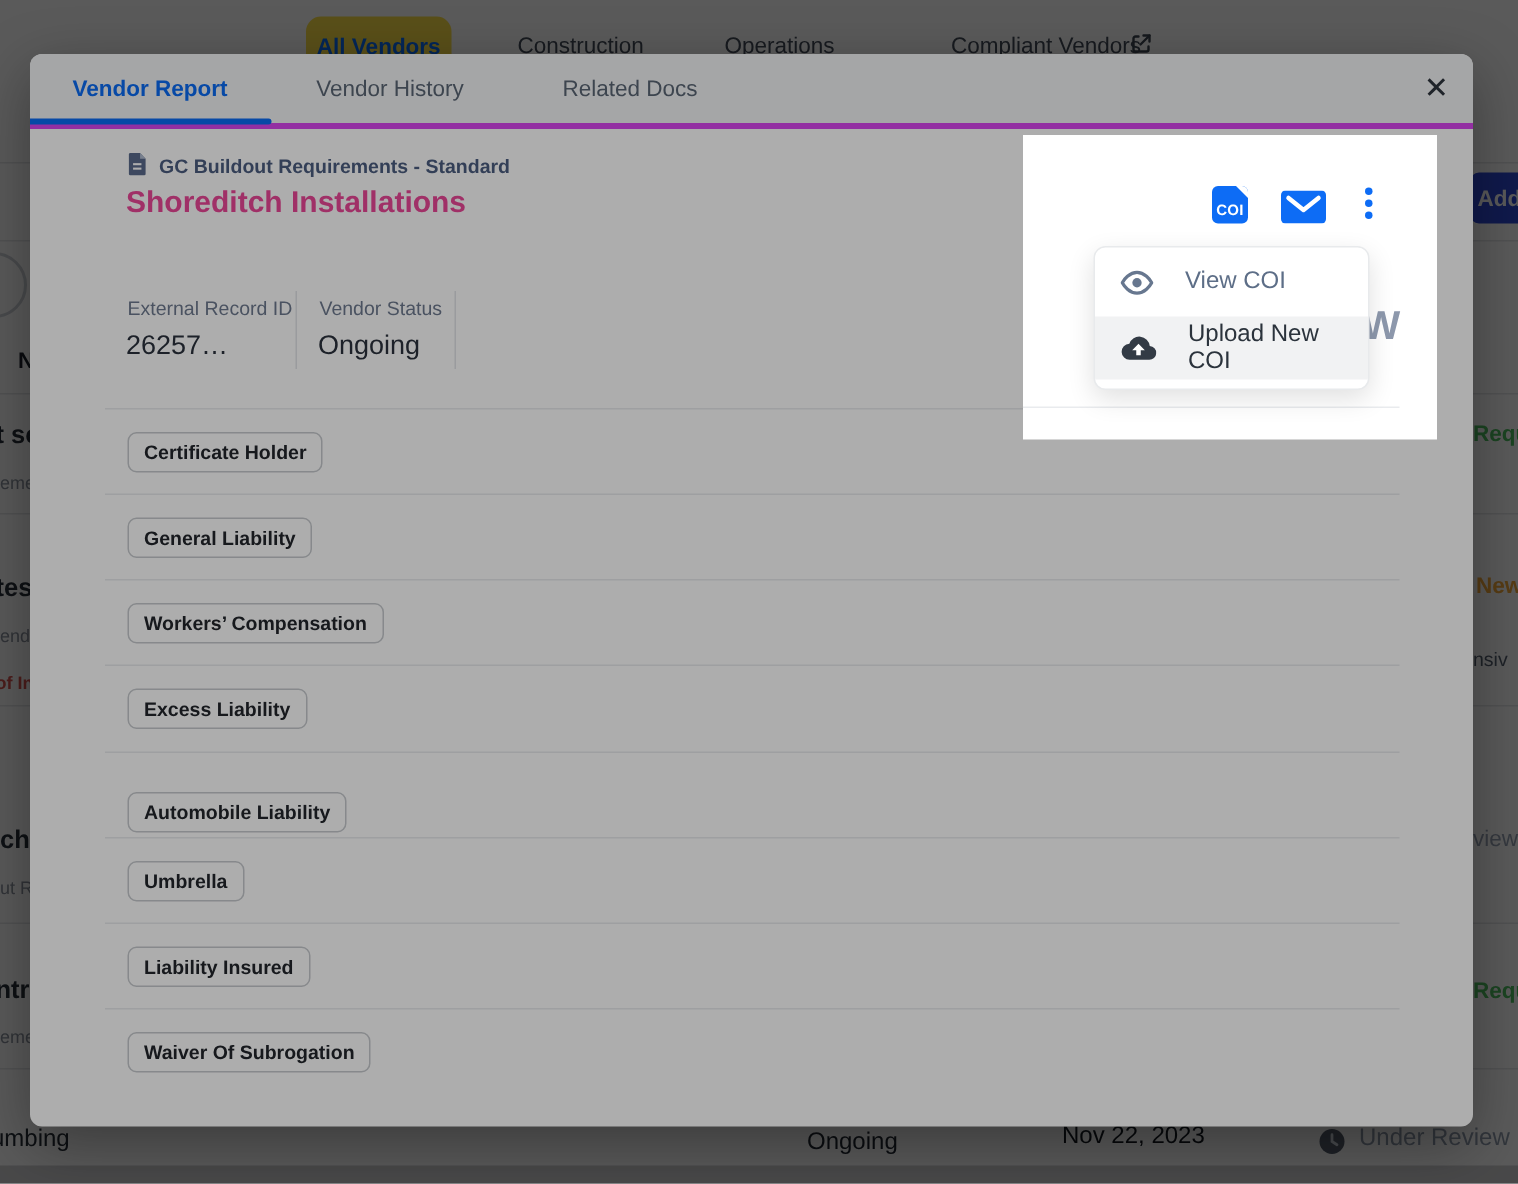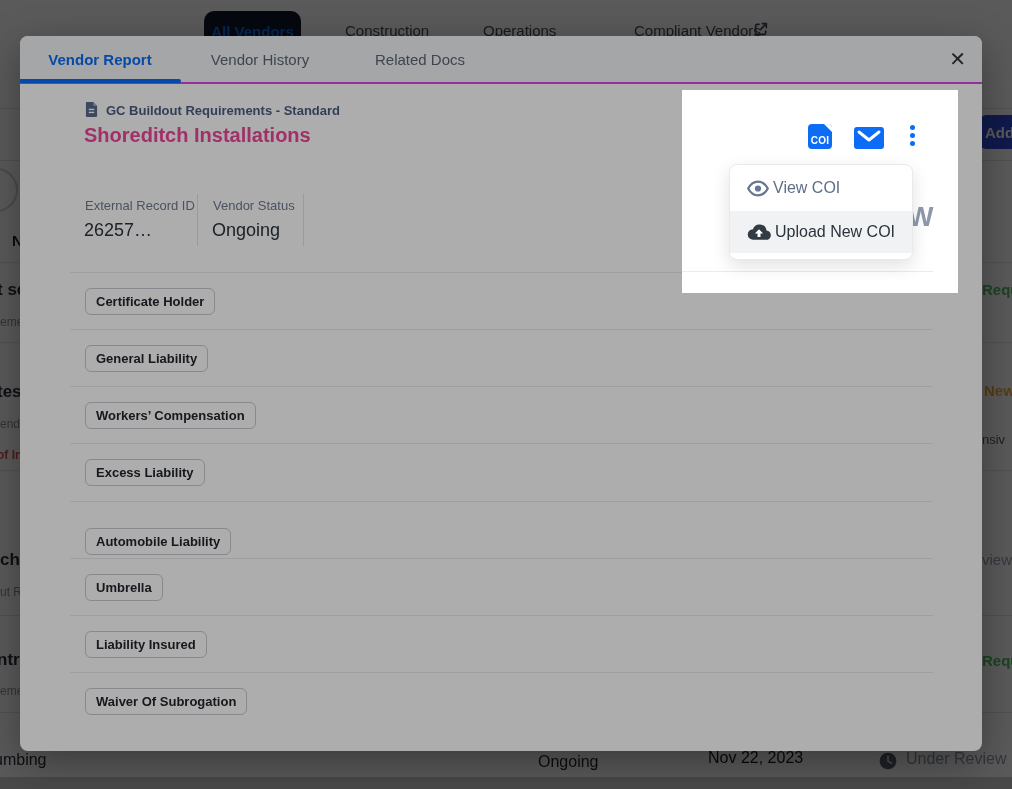--- a/index.html
+++ b/index.html
@@ -3,21 +3,21 @@
 <meta charset="utf-8">
 <style>
   html,body{margin:0;padding:0;background:#333;}
   #screen{position:relative;width:1012px;height:789px;overflow:hidden;background:#ffffff;
           font-family:"Liberation Sans","DejaVu Sans",sans-serif;-webkit-font-smoothing:antialiased;}
   
   #bg-page{position:absolute;inset:0;background:#fff;}
   .bdiv{position:absolute;left:0;width:100%;height:1px;background:#e4e6e9;}
   #bdiv0{top:108px}#bdiv1{top:160px}#bdiv2{top:262px}#bdiv3{top:342px}
   #bdiv4{top:470px}#bdiv5{top:615px}#bdiv6{top:712px}
-  #bg-pill{position:absolute;left:204px;top:11px;width:97px;height:40px;background:#0f172a;border-radius:10px;
+  #bg-pill{position:absolute;left:204px;top:11px;width:97px;height:40px;background:#fde047;border-radius:10px;
            display:flex;align-items:center;justify-content:center;}
   #bg-pill span{color:#0b6cf5;font-weight:700;font-size:15px;}
   .bnav{position:absolute;top:22px;font-size:15px;font-weight:500;color:#434c59;}
   #bnav1{left:345px}#bnav2{left:483px}#bnav3{left:634px}
   #bnav-ext{position:absolute;left:753px;top:21px;}
   #bg-add{position:absolute;left:980px;top:115px;width:46px;height:34px;background:#2e4ad6;border-radius:6px;
           color:#fff;font-weight:700;font-size:15px;display:flex;align-items:center;padding-left:5px;}
   #bg-circle{position:absolute;left:-26px;top:168px;width:40px;height:40px;border:2px solid #cfd3d9;border-radius:50%;}
   #bg-colhead{position:absolute;left:12px;top:232px;font-size:15px;font-weight:700;color:#1b222c;}
   .bname{position:absolute;font-size:17px;font-weight:600;color:#2a313b;}
@@ -39,21 +39,21 @@
   #bbr-clock{position:absolute;left:878px;top:751px;}
   #bbr-review{position:absolute;left:906px;top:750px;font-size:16px;color:#8e99ab;}
   #bg-footer{position:absolute;left:0;top:777px;width:100%;height:12px;background:#cfd0d2;}
   
   #overlay-a{position:absolute;inset:0;background:rgba(0,0,0,0.48);z-index:5;}
   #overlay-b{position:absolute;inset:0;background:rgba(0,0,0,0.32);z-index:20;}
   
   #modal{position:absolute;left:20px;top:36px;width:962px;height:715px;background:#fff;border-radius:8px;
          box-shadow:0 12px 40px rgba(0,0,0,0.35);z-index:10;}
   #modal-header{position:absolute;left:0;top:0;width:100%;height:46px;background:#f4f5f6;
-                border-radius:8px 8px 0 0;border-bottom:2px solid #d946ef;}
+                border-radius:8px 8px 0 0;border-bottom:4px solid #d946ef;}
   .mtab{position:absolute;top:0;height:46px;width:160px;display:flex;align-items:center;justify-content:center;
         font-size:15px;color:#5a6675;font-weight:500;}
   #mtab0{left:0;color:#0b6cf5;font-weight:700}#mtab1{left:160px}#mtab2{left:320px}#mtab3{left:480px}
   #mtab-underline{position:absolute;left:0;bottom:-1px;width:161px;height:4px;background:#0b6cf5;border-radius:0 2px 2px 0;}
   #modal-close{position:absolute;right:16px;top:11px;font-size:20px;color:#2f353e;line-height:24px;}
   #mdoc-icon{position:absolute;left:65px;top:66px;}
   #mdoc-label{position:absolute;left:86px;top:67px;font-size:13px;font-weight:600;color:#4c5e80;}
   #m-title{position:absolute;left:64px;top:88px;font-size:20px;font-weight:600;color:#ec4899;}
   .mmeta-label{position:absolute;font-size:13px;color:#6e7a8f;}
   .mmeta-value{position:absolute;font-size:18px;font-weight:500;color:#2b323d;}
@@ -75,21 +75,21 @@
   .sp-iconbtn{position:absolute;top:34px;}
   #sp-coi{left:126px;width:24px;height:25px;background:#0d6cf5;border-radius:4px;position:absolute;}
   #sp-coi::before{content:"";position:absolute;top:0;right:0;border-style:solid;border-width:0 8px 8px 0;
                   border-color:#fff #fff transparent transparent;border-radius:0 4px 0 0;}
   #sp-coi span{position:absolute;left:0;right:0;bottom:3px;text-align:center;color:#fff;font-size:10px;font-weight:700;letter-spacing:0.2px;}
   #sp-mail{left:172px;top:37px;position:absolute;}
   #sp-kebab{left:228px;top:35px;position:absolute;display:flex;flex-direction:column;gap:3px;}
   #sp-kebab i{width:5px;height:5px;border-radius:50%;background:#0d6cf5;}
   #sp-menu{position:absolute;left:47px;top:74px;width:184px;height:96px;background:#fff;border:1px solid #e8eaec;
            border-radius:8px;box-shadow:0 6px 18px rgba(0,0,0,0.12);z-index:2;overflow:hidden;box-sizing:border-box;}
-  .sp-menu-row{display:flex;align-items:center;gap:4px;padding-left:17px;}
+  .sp-menu-row{display:flex;align-items:center;gap:21px;padding-left:17px;}
   #sp-mr0{height:46px;color:#5d6e87;font-size:16px;}
   #sp-mr1{height:42px;background:#f1f2f3;color:#2b333c;font-size:16px;}
   svg{display:block;}
 </style>
 </head>
 <body>
 
 <div id="screen">
 
   <div id="bg-page">

